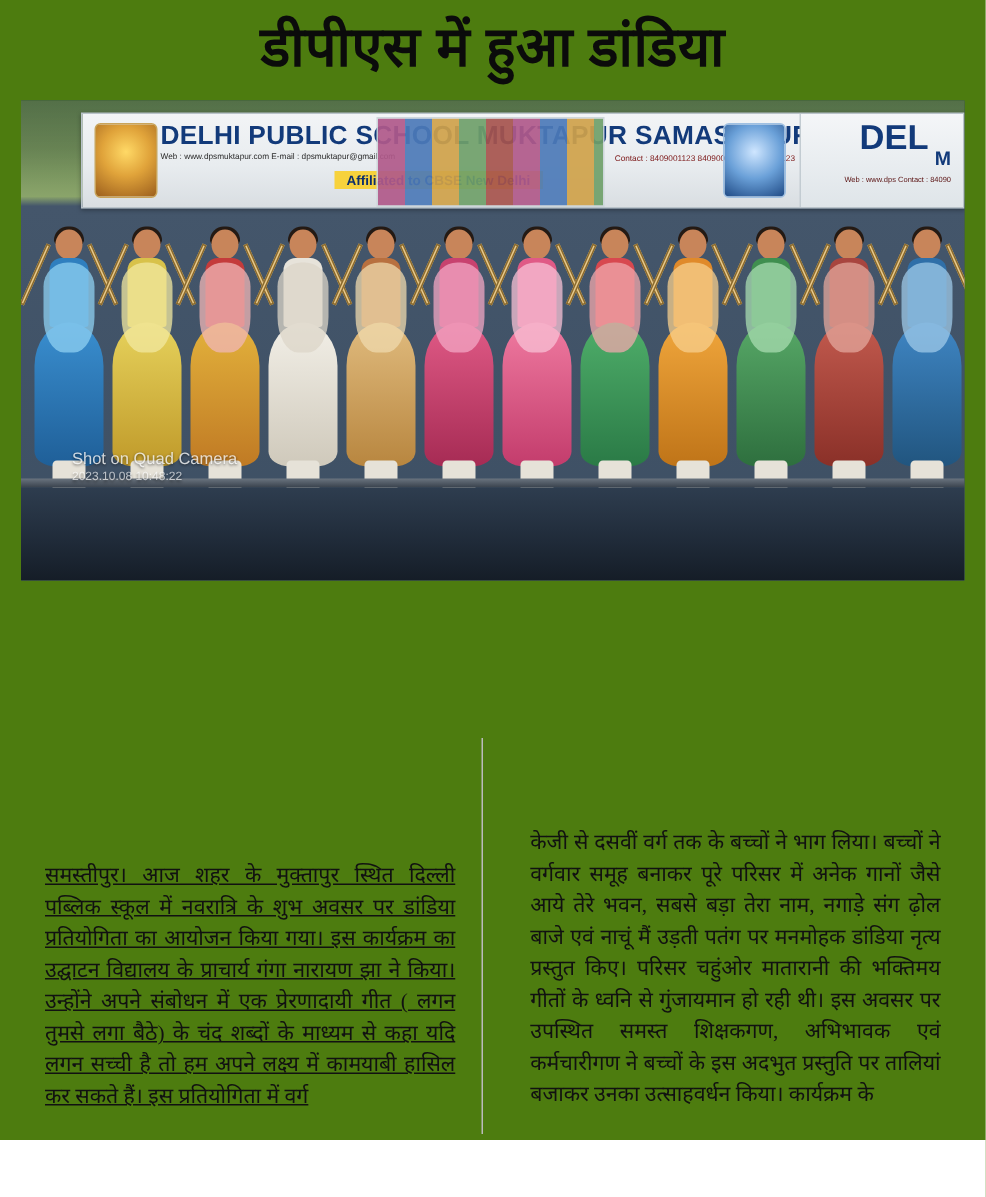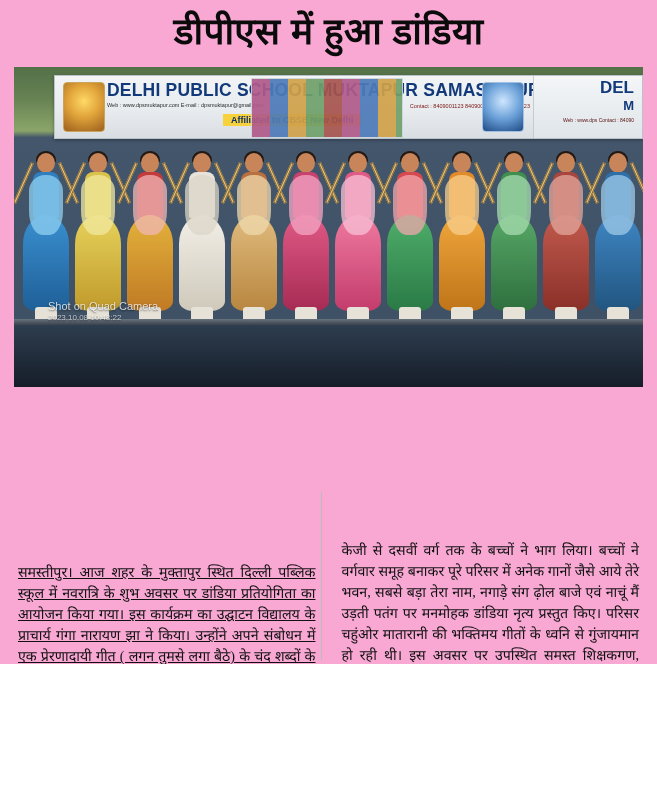--- a/index.html
+++ b/index.html
@@ -10,22 +10,22 @@
   body {
     width: 657px;
     height: 798px;
     overflow: hidden;
     font-family: "Liberation Serif", serif;
     color: #111;
   }
   .page {
     position: relative;
     width: 657px;
-    height: 664px;
-    background: #f9a8d4;
+    height: 760px;
+    background: #4d7c0f;
     box-sizing: border-box;
   }
   
   .headline {
     padding: 8px 18px 4px 18px;
     text-align: center;
   }
   .headline-line {
     font-family: "Liberation Sans", sans-serif;
     font-weight: bold;
@@ -129,25 +129,25 @@
     position: absolute;
     right: 0;
     top: 0;
     width: 108px;
     height: 100%;
     background: linear-gradient(to bottom,#f4f6f8,#dfe5e9);
     border-left: 1px solid #c3ccd2;
   }
   .banner-right-title {
     position: absolute;
-    right: 8px;
+    right: 23px;
     top: 2px;
     font-family: "Liberation Sans", sans-serif;
     font-weight: bold;
-    font-size: 17px;
+    font-size: 23px;
     color: #123a7a;
     white-space: nowrap;
   }
   .banner-right-sub {
     position: absolute;
     right: 8px;
     top: 22px;
     font-family: "Liberation Sans", sans-serif;
     font-weight: bold;
     font-size: 13px;
@@ -305,21 +305,21 @@
   }
   .col {
     flex: 1 1 0;
     font-size: 14.2px;
     line-height: 1.48;
     text-align: justify;
     text-justify: inter-word;
     color: #111;
     overflow: hidden;
   }
-  .col p { margin: 4px; }
+  .col p { margin: 16px; }
   .col-left { padding-top: 22px; text-decoration: underline; }
   .col-right { padding-top: 0px; }
   .vrule {
     position: absolute;
     left: 321px;
     top: 492px;
     bottom: 4px;
     width: 1px;
     background: #bbb;
   }

